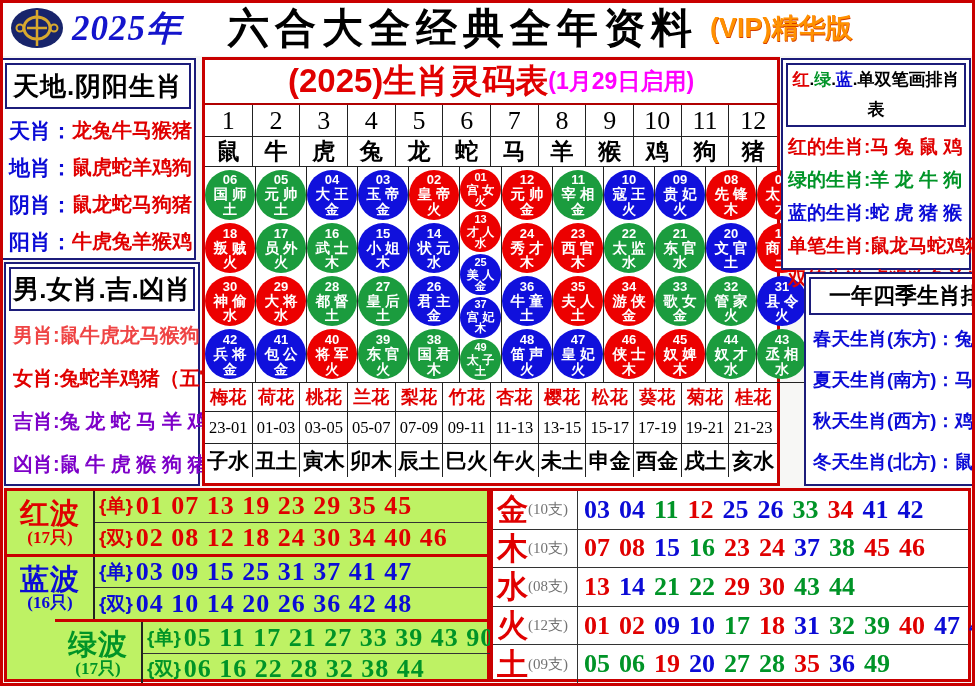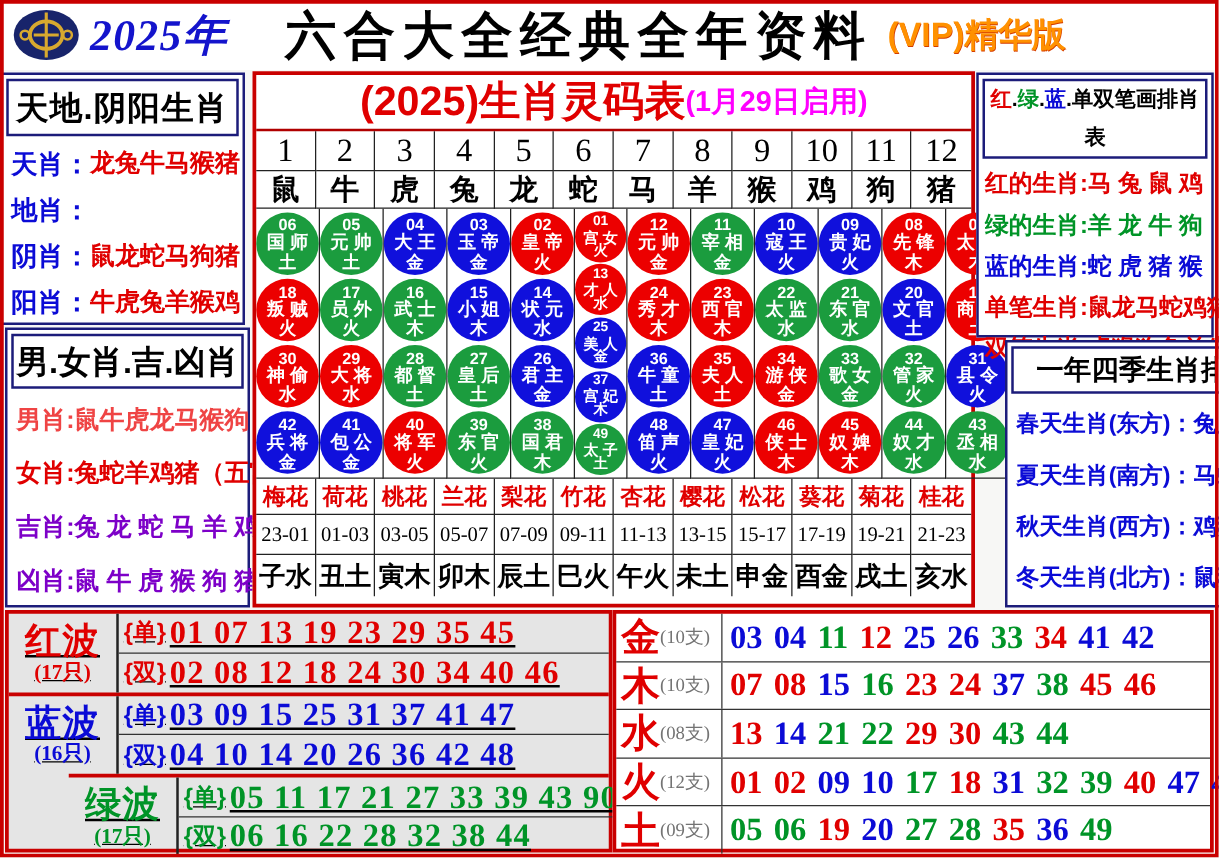--- a/index.html
+++ b/index.html
@@ -65,21 +65,21 @@
           align-items:center;justify-content:center;line-height:1;}
   .circle.norm{width:50px;height:50px;}
   .circle.sm{width:41px;height:41px;}
   .bg-red{background:#ec0000}.bg-green{background:#1b9c3e}.bg-blue{background:#1010dc}
   .circle .n{font-weight:bold;font-size:13px;}
   .circle .t{font-weight:bold;font-size:14.5px;white-space:nowrap;margin-top:1px;}
   .circle .e{font-weight:bold;font-size:14px;margin-top:0px;}
   .circle.sm .n{font-size:11px}.circle.sm .t{font-size:12px}.circle.sm .e{font-size:11.5px}
 
   
-  #waves{left:4px;top:488px;width:486px;height:194px;background:#e5e5e5;border:3px solid #c90000;text-decoration:underline;}
+  #waves{left:4px;top:488px;width:486px;height:194px;background:#bef264;border:3px solid #c90000;}
   .wave-sec{display:flex;height:62.6px;border-top:3px solid #c90000;}
   .wave-sec:first-child{border-top:none;}
   .wave-label{flex:0 0 86px;border-right:2px solid #222;display:flex;flex-direction:column;
               align-items:center;justify-content:center;line-height:1.05;}
   .wave-name{font-size:29px;font-weight:bold;letter-spacing:1px;}
   .wave-count{font-size:17px;font-weight:bold;font-family:"Liberation Serif",serif;}
   .wave-nums{flex:1;display:flex;flex-direction:column;}
   .wave-row{flex:1;display:flex;align-items:center;padding-left:4px;white-space:nowrap;}
   .wave-row.first{border-bottom:1.5px solid #333;}
   .wave-tag{font-size:19px;font-weight:bold;margin-right:3px;}
@@ -117,20 +117,21 @@
 
 <div id="left-top" class="abs panel">
   <div class="panel-header">天地.阴阳生肖</div>
   <div class="panel-body" id="leftTopRows">
       <div class="prow">
         <span class="lbl">天肖：</span>
         <span class="val">龙兔牛马猴猪</span>
       </div>
       <div class="prow">
         <span class="lbl">地肖：</span>
+        <span class="val">鼠虎蛇羊鸡狗</span>
       </div>
       <div class="prow">
         <span class="lbl">阴肖：</span>
         <span class="val">鼠龙蛇马狗猪</span>
       </div>
       <div class="prow">
         <span class="lbl">阳肖：</span>
         <span class="val">牛虎兔羊猴鸡</span>
       </div>
     </div>

